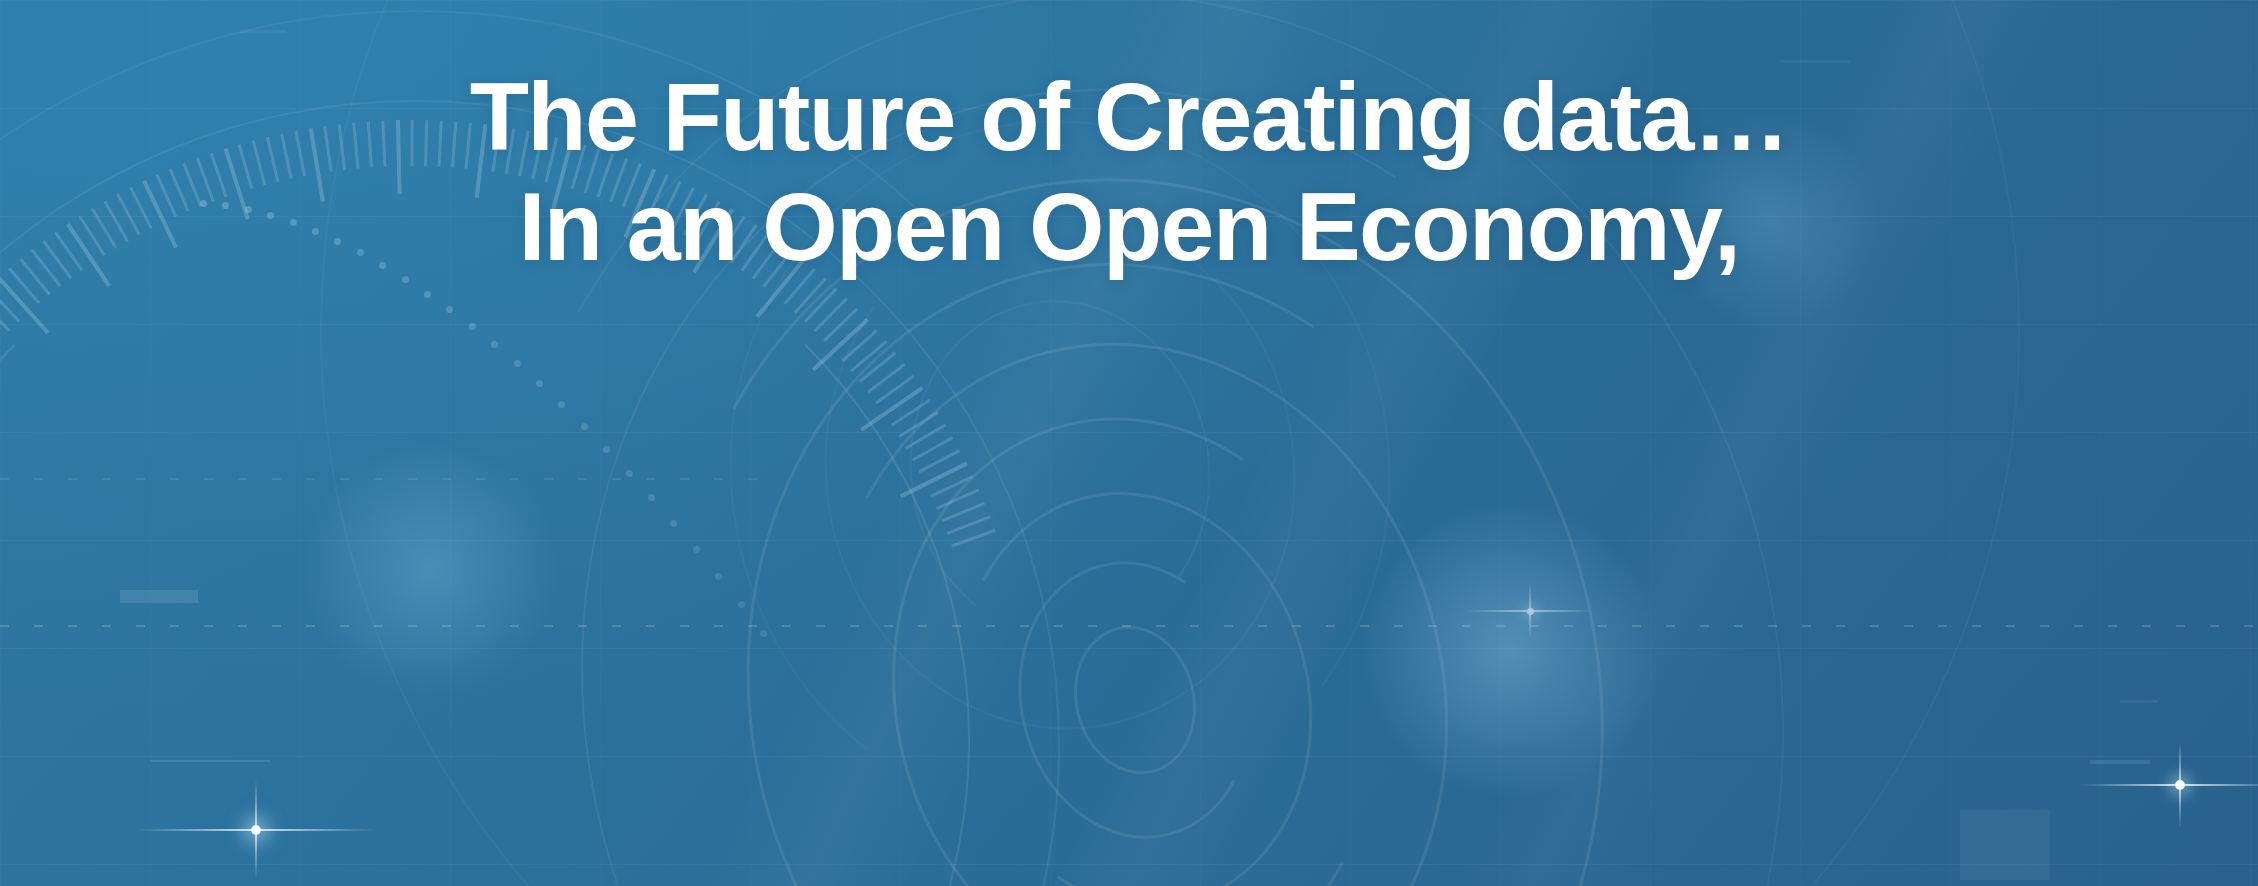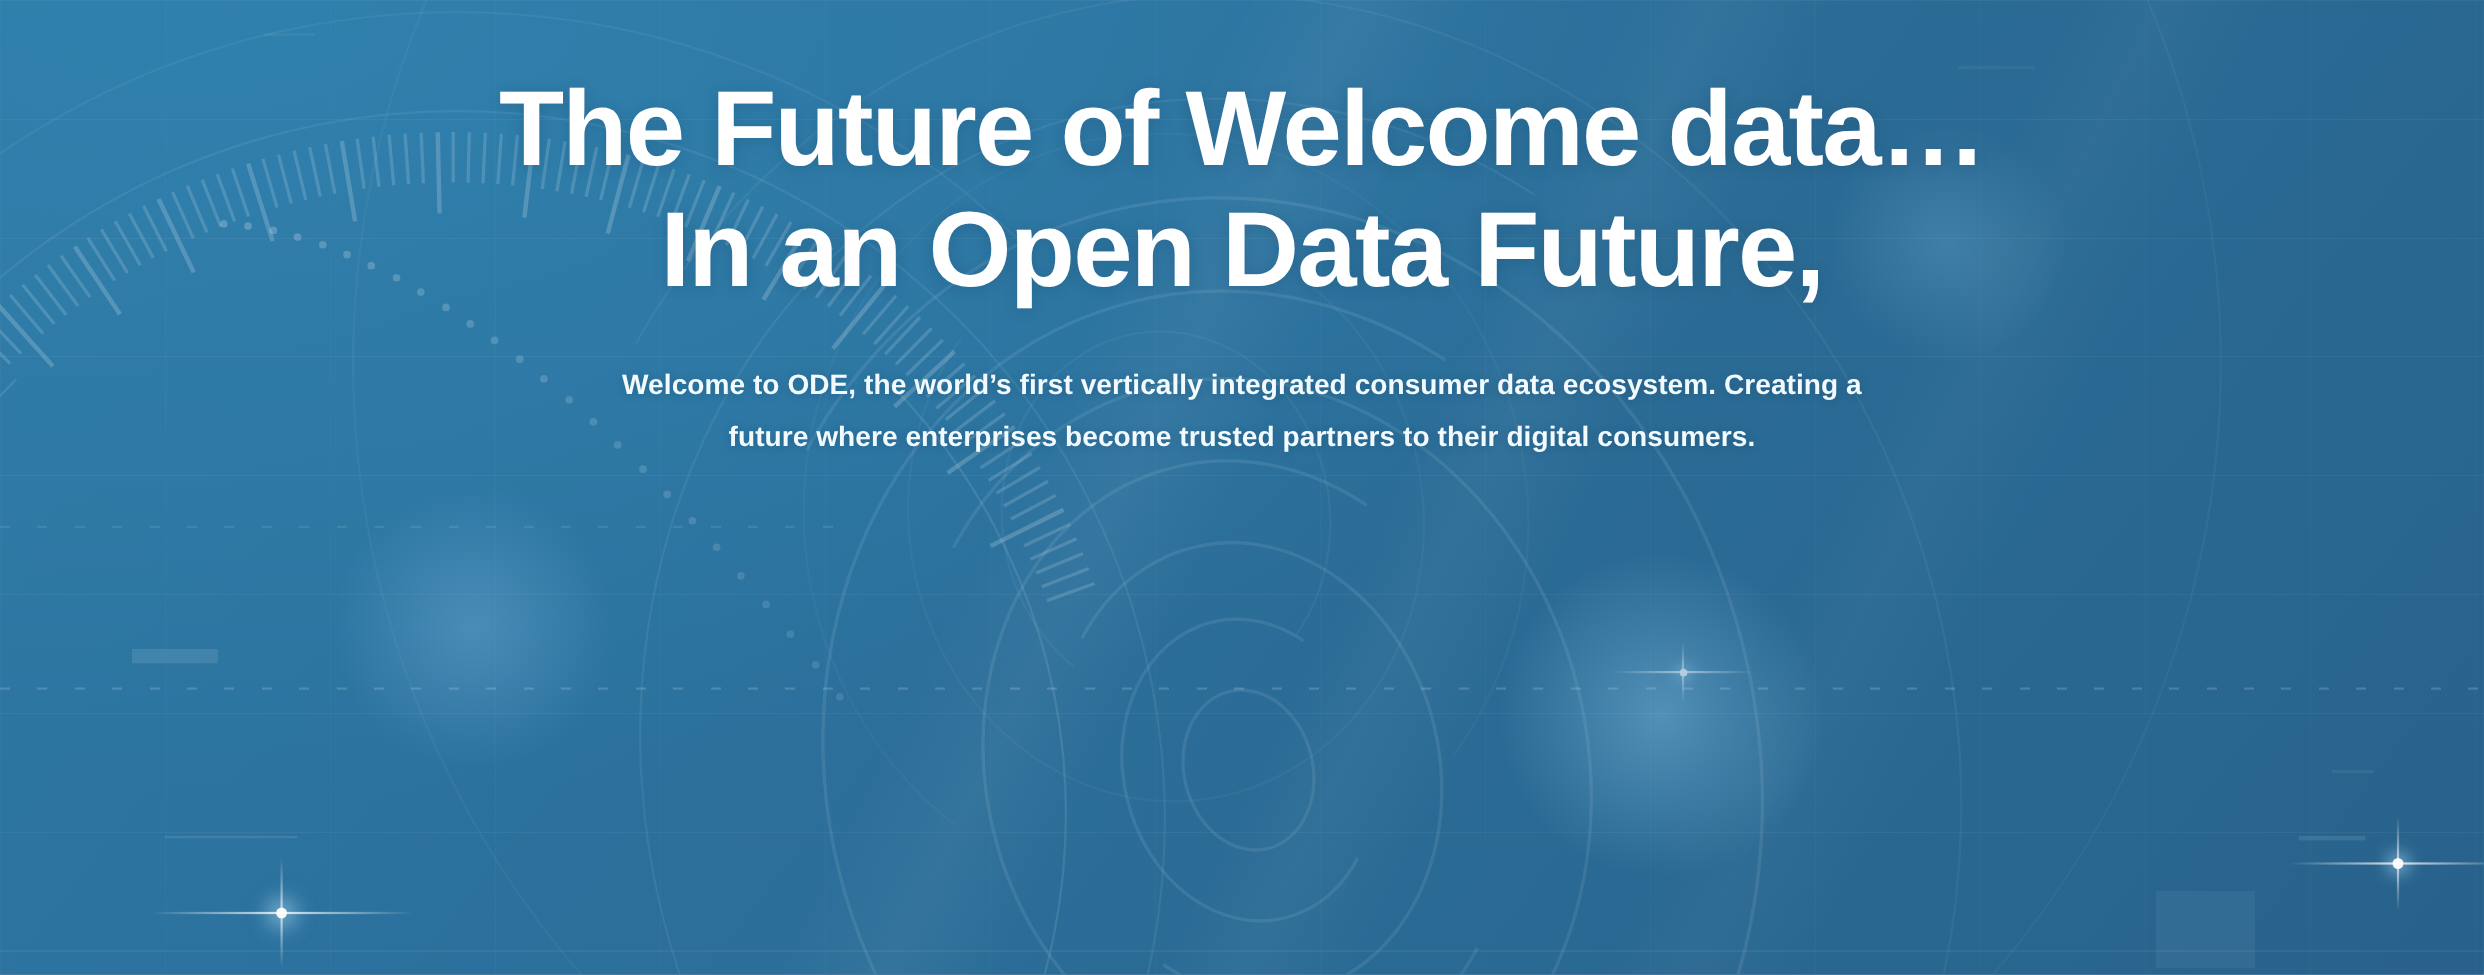--- a/index.html
+++ b/index.html
@@ -369,24 +369,19 @@
     <div class="flare" style="left:1460px; top:576px; width:140px; height:70px; opacity:.6;">
       <div class="core" style="width:7px;height:7px;margin:-3.5px 0 0 -3.5px;box-shadow:0 0 12px 5px rgba(190,230,255,.4);"></div>
       <div class="hbar" style="width:130px; margin-left:-65px;"></div>
       <div class="vbar" style="height:56px; margin-top:-28px;"></div>
     </div>
   </div>
 
   <div class="content">
 
     <h1 class="headline">
-      <span class="ln">The Future of Welcome data…</span>
-      <span class="ln">In an Open Data Future,</span>
+      <span class="ln">The Future of Creating data…</span>
+      <span class="ln">In an Open Open Economy,</span>
     </h1>
 
-    <p class="subtitle">
-      <span>Welcome to ODE, the world’s first vertically integrated consumer data ecosystem.</span>
-      <span>Creating a future where enterprises become trusted partners to their digital</span>
-      <span>consumers.</span>
-    </p>
 
   </div>
 </div>
 
 </body></html>

